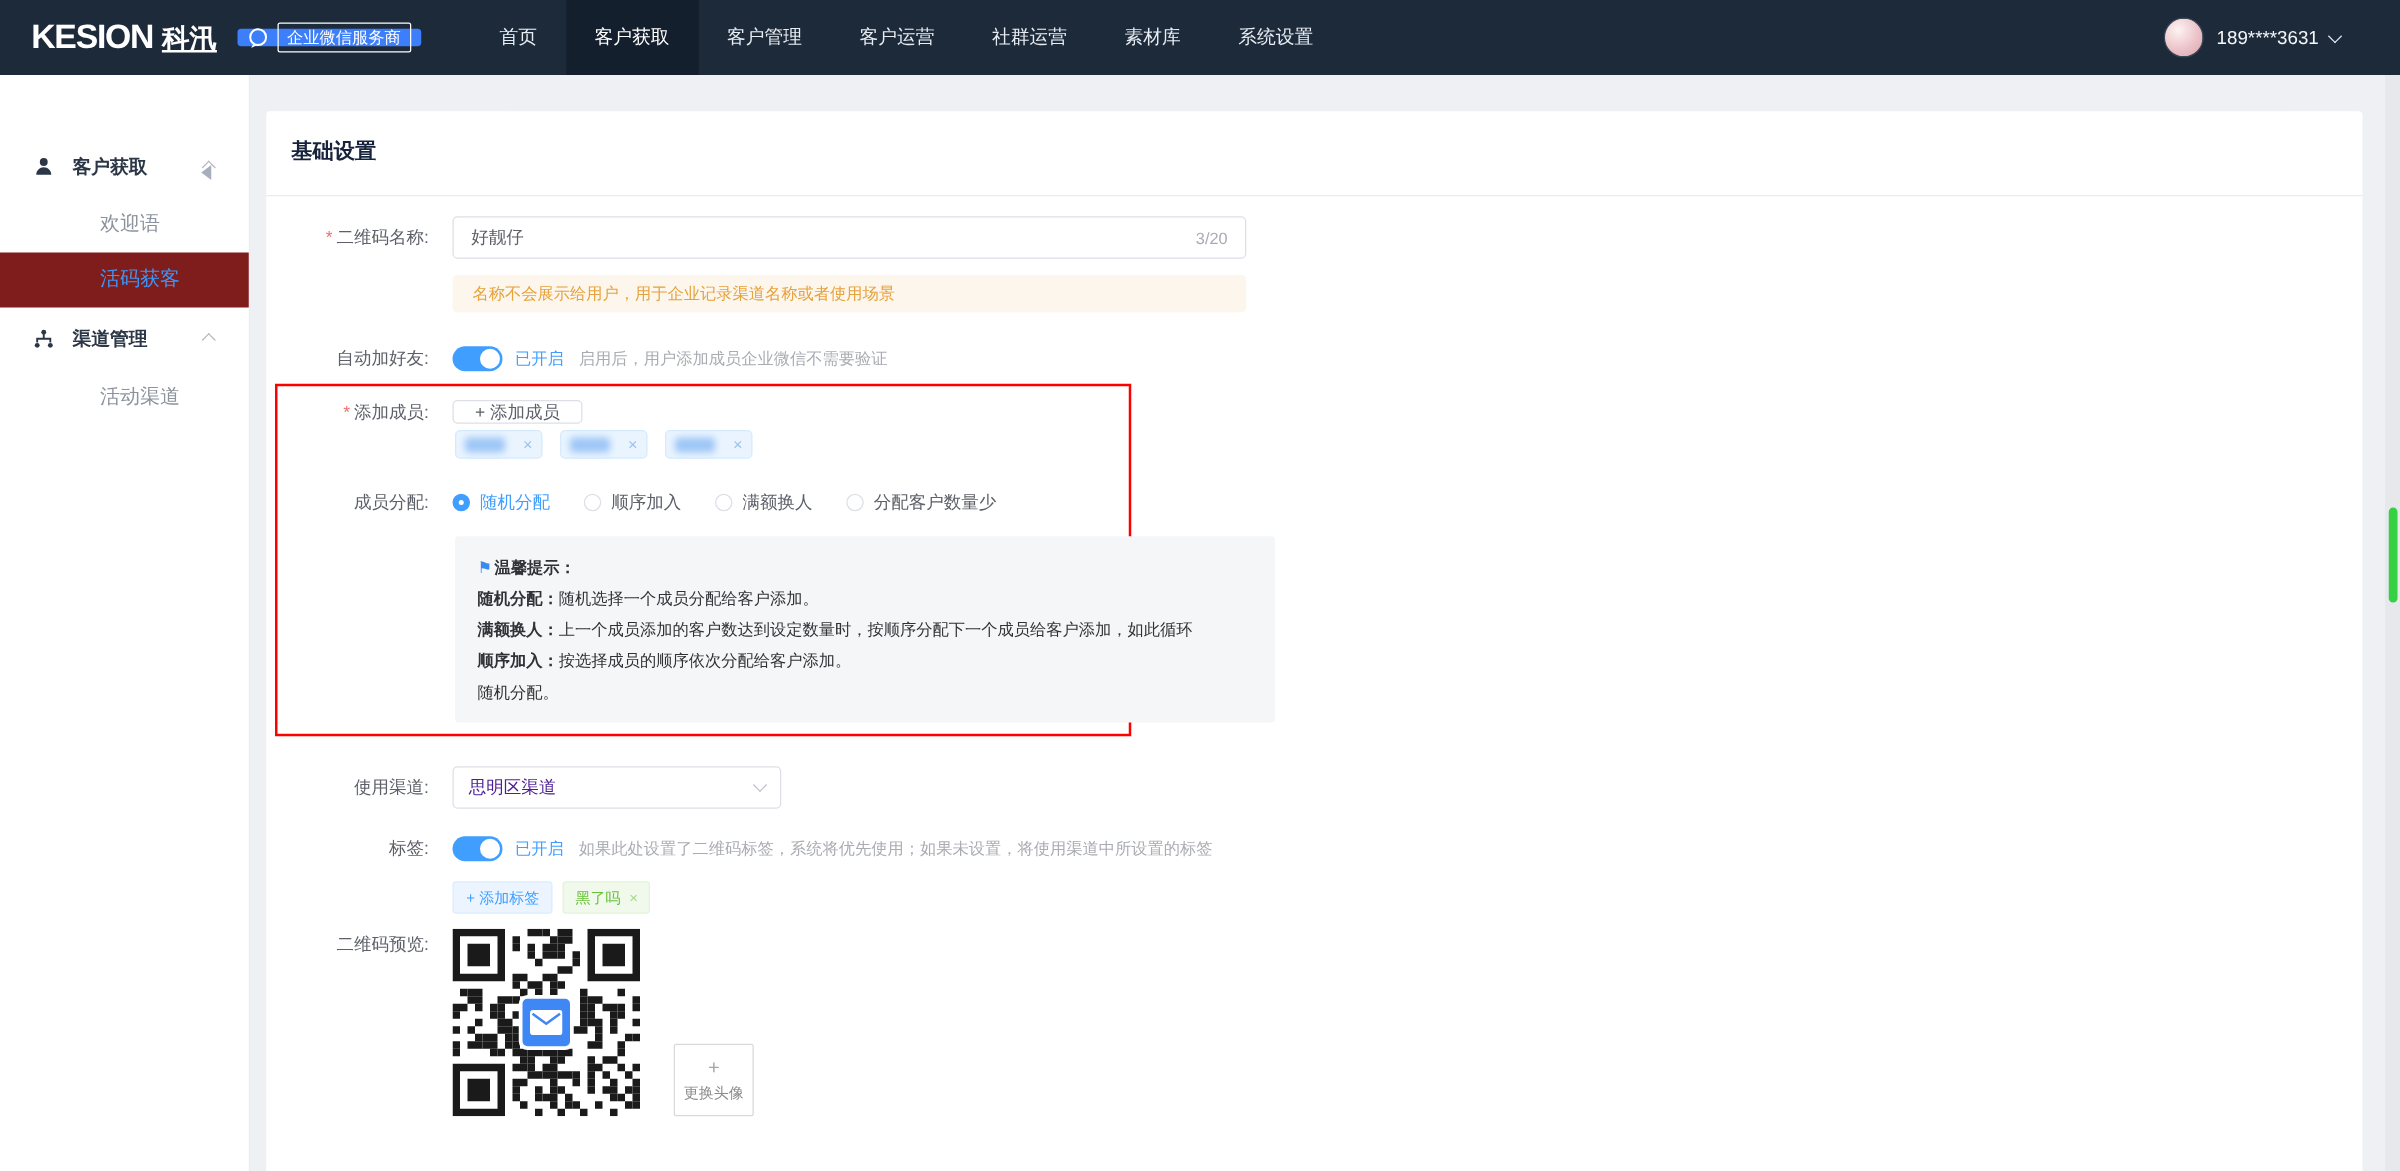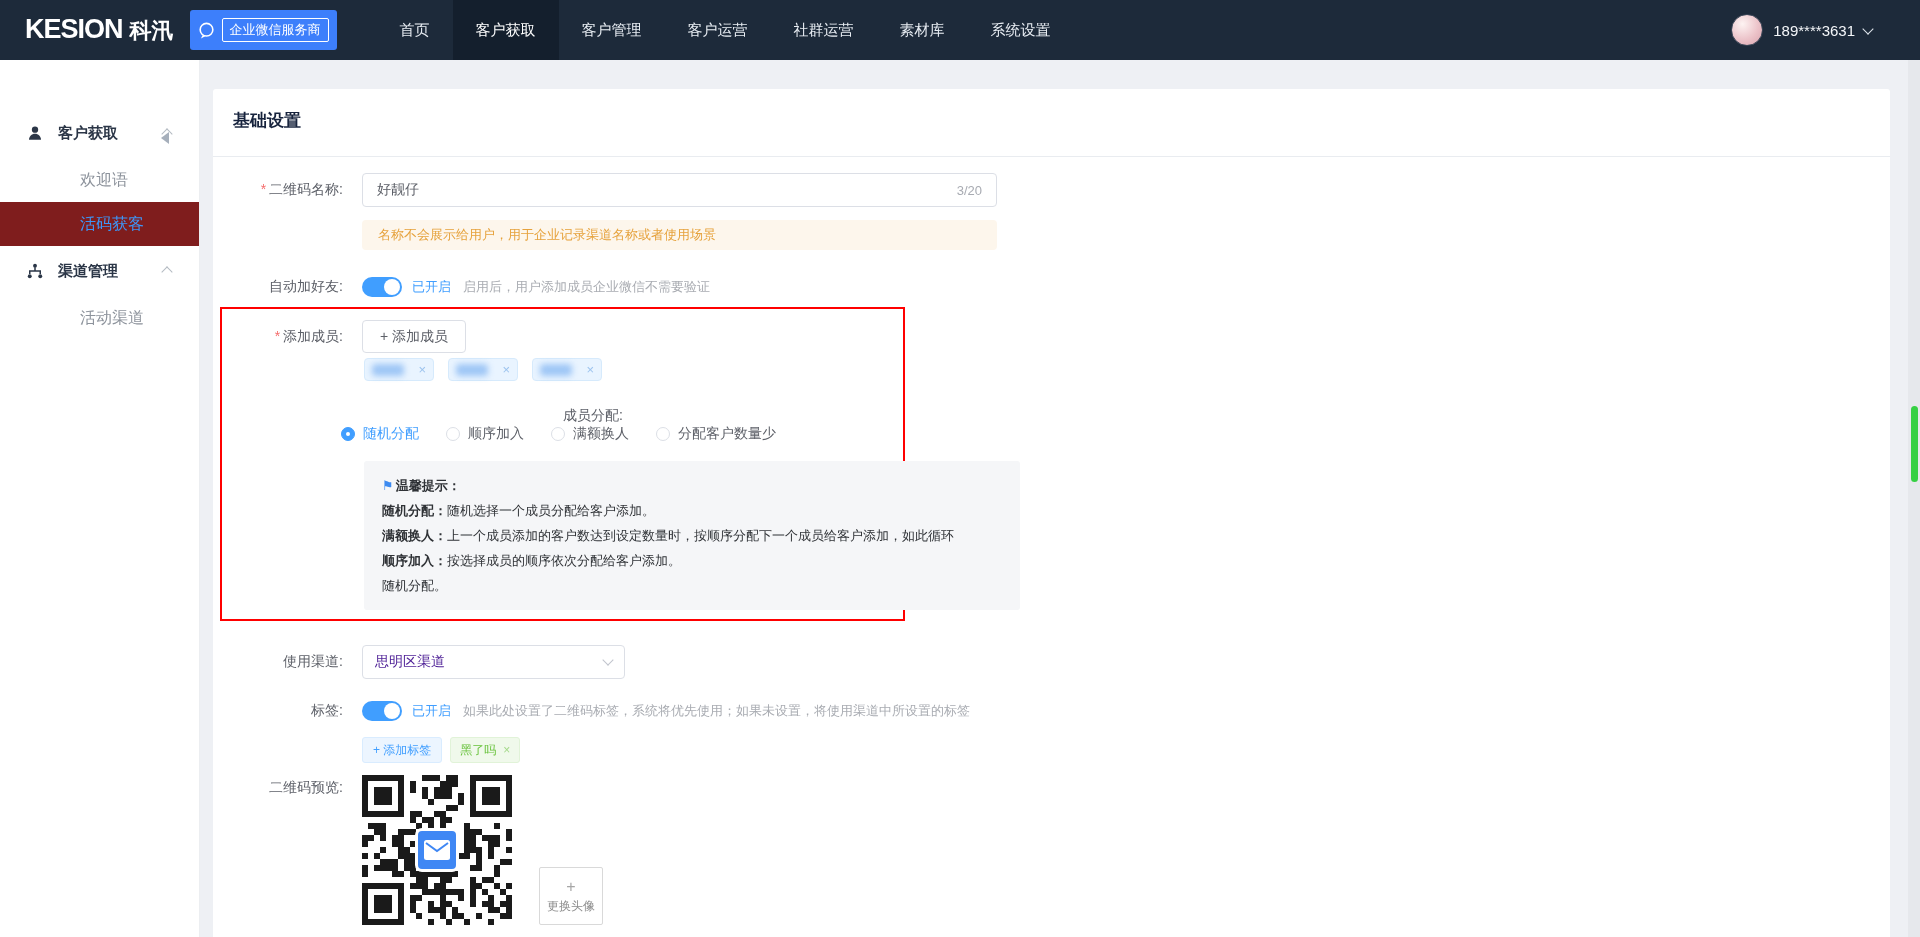--- a/index.html
+++ b/index.html
@@ -3,22 +3,22 @@
 <meta charset="utf-8">
 <style>
   * { margin:0; padding:0; box-sizing:border-box; }
   html,body { width:1920px; height:937px; overflow:hidden; }
   body { position:relative; background:#eef0f4; font-family:"Liberation Sans","DejaVu Sans",sans-serif; color:#5d6068; }
 
   
   .navbar { position:absolute; top:0; left:0; right:0; height:60px; background:#1d2a3a; display:flex; align-items:center; z-index:10; }
   .logo { display:flex; align-items:baseline; margin-left:25px; cursor:default; }
   .logo .en { font-size:27px; font-weight:bold; color:#fff; letter-spacing:-1px; }
-  .logo .cn { font-size:22px; font-weight:bold; color:#fff; margin-left:7px; }
-  .badge { margin-left:16px; height:40px; background:#3d7ffb; border-radius:3px; display:flex; align-items:center; padding:0 8px 0 7px; }
+  .logo .cn { font-size:22px; font-weight:bold; color:#fff; margin-left:7px;text-decoration:underline; }
+  .badge { margin-left:16px; height:14px; background:#3d7ffb; border-radius:3px; display:flex; align-items:center; padding:0 8px 0 7px; }
   .badge svg { display:block; }
   .badge .btext { margin-left:6px; border:1px solid #fff; border-radius:2px; font-size:13px; color:#fff; padding:2px 7px; white-space:nowrap; }
   .menu { display:flex; margin-left:40px; height:100%; }
   .menu-item { padding:0 23px; line-height:60px; font-size:15px; color:#e8edf3; cursor:pointer; white-space:nowrap; }
   .menu-item.active { background:#141f2d; color:#fff; }
   .user { margin-left:auto; margin-right:48px; display:flex; align-items:center; }
   .avatar { width:32px; height:32px; border-radius:50%; background:radial-gradient(circle at 35% 30%, #fdf3f2, #ecc3c9 55%, #d9a3ad); border:1px solid #3a4657; }
   .user .phone { margin-left:10px; color:#f4f6f9; font-size:15px; }
   .chev-dn-w { width:8px; height:8px; border-left:1.5px solid #dfe5ec; border-bottom:1.5px solid #dfe5ec; transform:rotate(-45deg); margin:-3px 0 0 9px; }
 
@@ -50,27 +50,27 @@
   .notice { width:635px; height:30px; line-height:30px; background:#fdf6ec; color:#e6a23c; font-size:13px; padding:0 16px; border-radius:4px; }
 
   .switch { position:relative; width:40px; height:20px; border-radius:10px; background:#409eff; cursor:pointer; flex-shrink:0; }
   .switch::after { content:""; position:absolute; right:2px; top:2px; width:16px; height:16px; border-radius:50%; background:#fff; }
   .on-text { margin-left:10px; font-size:13px; color:#409eff; }
   .helper { margin-left:12px; font-size:13px; color:#a9acb2; }
 
   .redbox { margin:8px 0 0 7px; width:685px; border:2px solid #ff0000; padding:11px 0 9px; }
   .flabel-in { width:121px; }
 
-  .add-member-btn { height:33px; padding:0 17px; border:1px solid #dcdfe6; border-radius:4px; background:#fff; font-size:14px; color:#5d6068; display:flex; align-items:center; cursor:pointer; }
+  .add-member-btn { height:19px; padding:0 17px; border:1px solid #dcdfe6; border-radius:4px; background:#fff; font-size:14px; color:#5d6068; display:flex; align-items:center; cursor:pointer; }
   .tagsrow { margin-left:142px; margin-top:5px; display:flex; }
   .mtag { width:70px; height:23px; background:#e9f4ff; border:1px solid #d6eafc; border-radius:4px; display:flex; align-items:center; justify-content:space-between; padding:0 7px; margin-right:14px; }
   .blob { width:32px; height:12px; background:#85b7f3; border-radius:3px; filter:blur(3px); opacity:.75; }
   .mtag .x { color:#9cc3ee; font-size:13px; line-height:1; cursor:pointer; }
 
-  .allocrow { margin-top:26px;flex-direction:column; }
+  .allocrow { margin-top:26px; }
   .radio { display:flex; align-items:center; margin-right:27px; cursor:pointer; }
   .rdot { width:14px; height:14px; border-radius:50%; border:1px solid #dcdfe6; background:#fff; position:relative; flex-shrink:0; }
   .radio.checked .rdot { background:#409eff; border-color:#409eff; }
   .radio.checked .rdot::after { content:""; position:absolute; left:50%; top:50%; width:4px; height:4px; margin:-2px; border-radius:50%; background:#fff; }
   .radio .rlabel { margin-left:8px; font-size:14px; color:#5d6068; }
   .radio.checked .rlabel { color:#409eff; }
 
   .tips { margin:18px 0 0 142px; width:656px; background:#f5f6f8; border-radius:3px; padding:12px 18px; font-size:13px; color:#2f3236; line-height:25px; }
   .tips b { font-weight:bold; }
   .flag { color:#3c8af0; margin-right:2px; }

